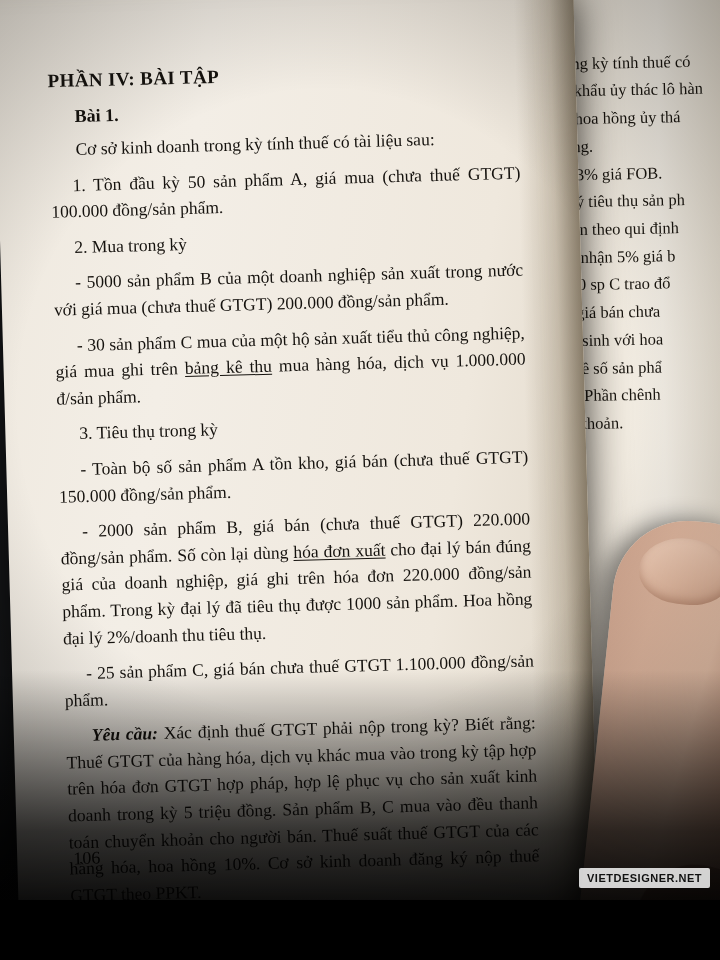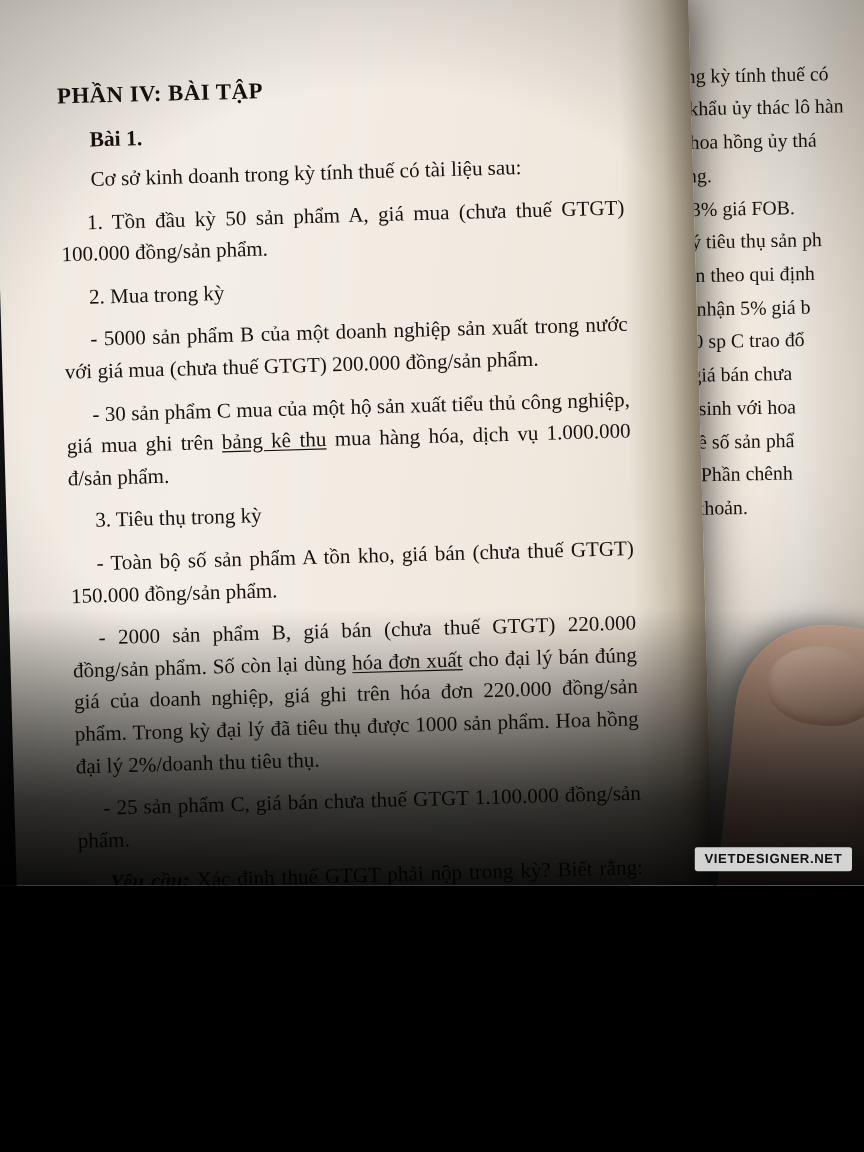--- a/index.html
+++ b/index.html
@@ -3,21 +3,21 @@
 <meta charset="utf-8">
 <style>
   html, body {
     margin: 0;
     padding: 0;
     background: #000;
   }
   #page {
     position: relative;
     width: 720px;
-    height: 738px;
+    height: 900px;
     overflow: hidden;
     background: #1b1c1e;
     font-family: "Liberation Serif", serif;
   }
 
   
   .bg-dark {
     position: absolute;
     inset: 0;
     background:

